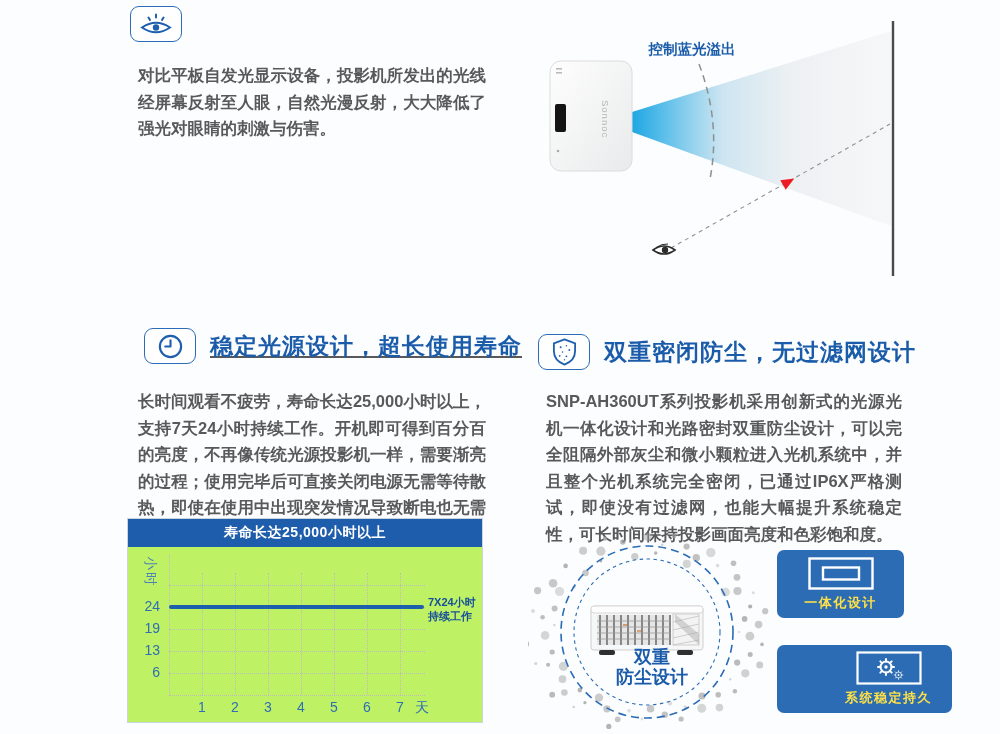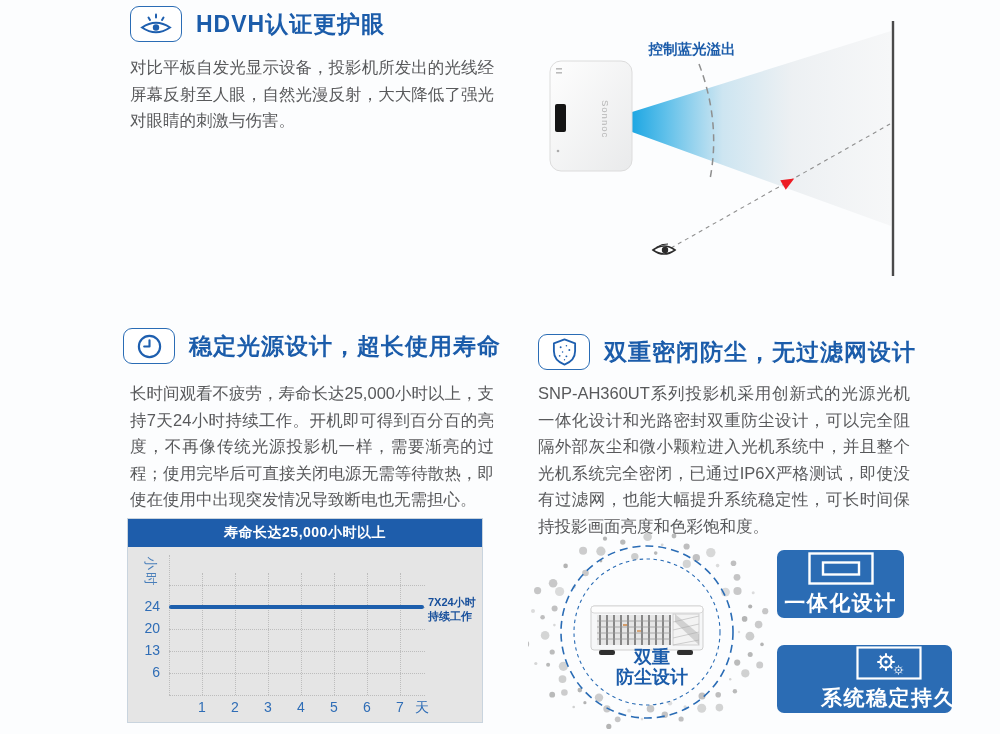--- a/index.html
+++ b/index.html
@@ -16,26 +16,26 @@
   .sec-header{position:absolute;display:flex;align-items:center;gap:14px;}
   .icon-box{
     width:52px;height:36px;border:1.8px solid #2a6cb5;border-radius:9px;
     background:#ffffff;display:flex;align-items:center;justify-content:center;
     box-sizing:border-box;flex:0 0 auto;
   }
   .sec-title{font-size:23px;font-weight:bold;color:#1b5caa;letter-spacing:1px;white-space:nowrap;}
 
   
   .body-text{position:absolute;font-size:16.5px;line-height:26.5px;color:#58595b;text-align:justify;}
-  .body-text p{margin:8px;}
+  .body-text p{margin:16px;font-weight:bold;}
 
   
   .chart-box{
     position:absolute;left:127px;top:518px;width:356px;height:205px;
-    background:#e5e5e5;border:1px solid #c9d4de;box-sizing:border-box;
+    background:#bef264;border:1px solid #c9d4de;box-sizing:border-box;
   }
   .chart-title{
     height:28px;background:#1e5dab;color:#ffffff;font-size:14px;font-weight:bold;
     display:flex;align-items:center;justify-content:center;letter-spacing:0.5px;
   }
   .chart-plot{position:relative;height:175px;overflow:hidden;}
   .hgrid{position:absolute;height:0;border-top:1.5px dotted #bdbdbd;}
   .vgrid{position:absolute;width:0;border-left:1.5px dotted #bdbdbd;}
   .ytick{position:absolute;left:4px;width:28px;text-align:right;font-size:14px;color:#2f6db6;}
   .xtick{position:absolute;width:16px;text-align:center;font-size:14px;color:#2f6db6;}
@@ -50,40 +50,39 @@
   .dust-label{
     position:absolute;left:0;top:128px;width:248px;text-align:center;
     white-space:pre-line;font-weight:bold;font-size:18px;line-height:19.5px;color:#1b5caa;
   }
 
   
   .badge{
     position:absolute;left:777px;width:127px;height:68px;background:#2b6cb4;border-radius:7px;
     display:flex;flex-direction:column;align-items:center;justify-content:center;gap:4px;
   }
-  .badge-label{color:#ffffff;font-size:21px;font-weight:bold;letter-spacing:1.5px;white-space:nowrap;}
+  .badge-label{color:#fde047;font-size:13px;font-weight:bold;letter-spacing:1.5px;white-space:nowrap;}
 </style>
 </head>
 <body>
 
 <div class="page">
 
   <div class="sec-header" style="left:130px;top:6px;">
     <div class="icon-box">
       <svg width="34" height="27" viewBox="0 0 34 27">
         <g stroke="#1e5faf" stroke-width="2" fill="none" stroke-linecap="round">
           <path d="M3 16.5 Q17 7 31 16.5 Q17 26 3 16.5 Z"></path>
           <line x1="9.5" y1="6.5" x2="11" y2="9"></line>
           <line x1="17" y1="3.5" x2="17" y2="6.5"></line>
           <line x1="24.5" y1="6.5" x2="23" y2="9"></line>
         </g>
         <circle cx="17" cy="16.5" r="3.2" fill="#1e5faf"></circle>
       </svg>
     </div>
-    <div class="sec-title">HDVH认证更护眼</div>
   </div>
 
   <div class="body-text" style="left:122px;top:46px;width:380px;">
     <p>对比平板自发光显示设备，投影机所发出的光线经屏幕反射至人眼，自然光漫反射，大大降低了强光对眼睛的刺激与伤害。</p>
   </div>
 
   <svg class="beam-diagram" viewBox="0 0 460 282">
     <defs>
       <linearGradient id="beamGrad" x1="0" y1="0" x2="1" y2="0">
         <stop offset="0" stop-color="#1ea7e3"></stop>
@@ -118,21 +117,21 @@
     <line x1="131" y1="230" x2="350" y2="106" stroke="#8f8f8f" stroke-width="1.1" stroke-dasharray="4 4"></line>
     <polygon points="0,-5.5 13,0 0,5.5" transform="translate(243,167) rotate(-30)" fill="#ed1c24"></polygon>
 
     <g transform="translate(113,222)">
       <path d="M0,10 Q11,2 22,10 Q11,18 0,10 Z" fill="#ffffff" stroke="#2b2b2b" stroke-width="1.6"></path>
       <circle cx="12" cy="10" r="3.2" fill="#2b2b2b"></circle>
       <path d="M3,7.5 Q9,3.5 15,4" fill="none" stroke="#2b2b2b" stroke-width="1"></path>
     </g>
   </svg>
 
-  <div class="sec-header" style="left:123px;top:328px;">
+  <div class="sec-header" style="left:144px;top:328px;text-decoration:underline;">
     <div class="icon-box">
       <svg width="29" height="29" viewBox="0 0 30 30">
         <circle cx="15" cy="15" r="11" stroke="#1e5faf" stroke-width="2.2" fill="none"></circle>
         <path d="M15 8.5 V15 H9.5" stroke="#1e5faf" stroke-width="2.2" fill="none" stroke-linecap="round" stroke-linejoin="round"></path>
       </svg>
     </div>
     <div class="sec-title">稳定光源设计，超长使用寿命</div>
   </div>
 
   <div class="body-text" style="left:122px;top:372px;width:380px;">
@@ -151,21 +150,21 @@
         <div class="vgrid" style="left: 41px; top: 8px; height: 140px;"></div>
         <div class="vgrid" style="left: 74px; top: 26px; height: 122px;"></div>
         <div class="vgrid" style="left: 107px; top: 26px; height: 122px;"></div>
         <div class="vgrid" style="left: 140px; top: 26px; height: 122px;"></div>
         <div class="vgrid" style="left: 173px; top: 26px; height: 122px;"></div>
         <div class="vgrid" style="left: 206px; top: 26px; height: 122px;"></div>
         <div class="vgrid" style="left: 239px; top: 26px; height: 122px;"></div>
         <div class="vgrid" style="left: 272px; top: 26px; height: 122px;"></div>
         <div class="ytick" style="top: 117px;">6</div>
         <div class="ytick" style="top: 95px;">13</div>
-        <div class="ytick" style="top: 73px;">20</div>
+        <div class="ytick" style="top: 73px;">19</div>
         <div class="ytick" style="top: 51px;">24</div>
         <div class="xtick" style="left: 66px; top: 152px;">1</div>
         <div class="xtick" style="left: 99px; top: 152px;">2</div>
         <div class="xtick" style="left: 132px; top: 152px;">3</div>
         <div class="xtick" style="left: 165px; top: 152px;">4</div>
         <div class="xtick" style="left: 198px; top: 152px;">5</div>
         <div class="xtick" style="left: 231px; top: 152px;">6</div>
         <div class="xtick" style="left: 264px; top: 152px;">7</div>
         <div class="xtick xunit" style="left: 286px; top: 152px;">天</div>
         <div class="ylab">小时</div>

